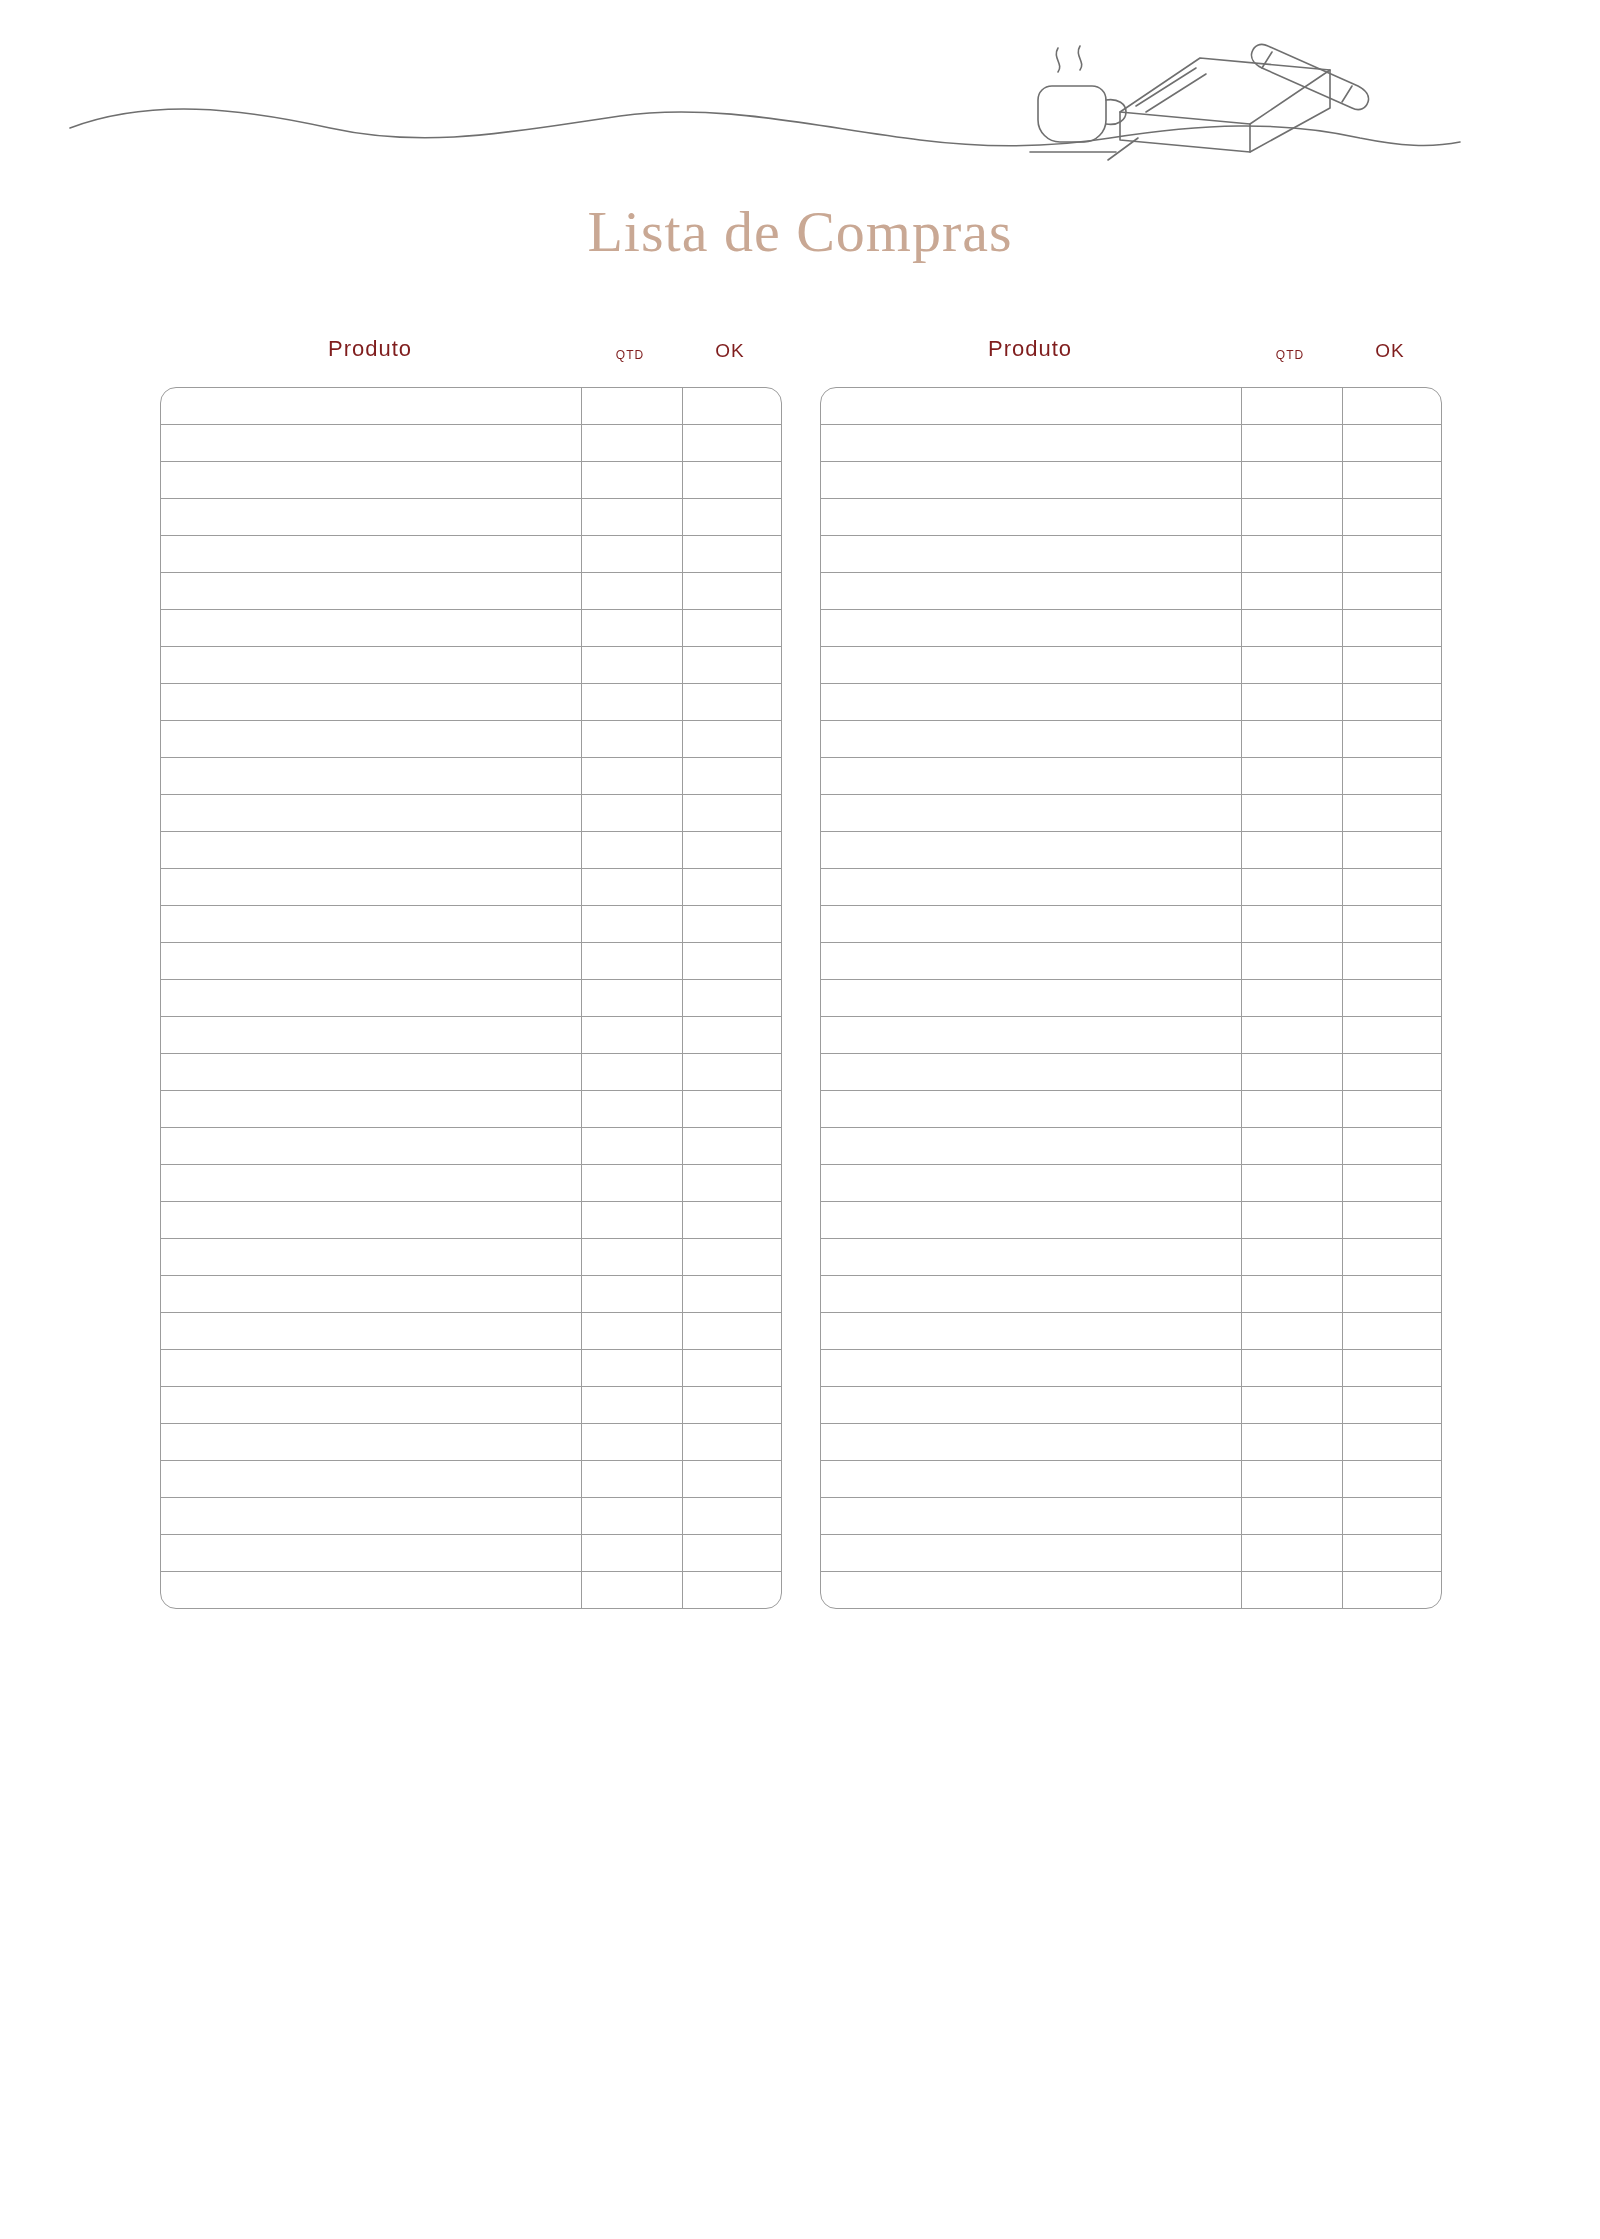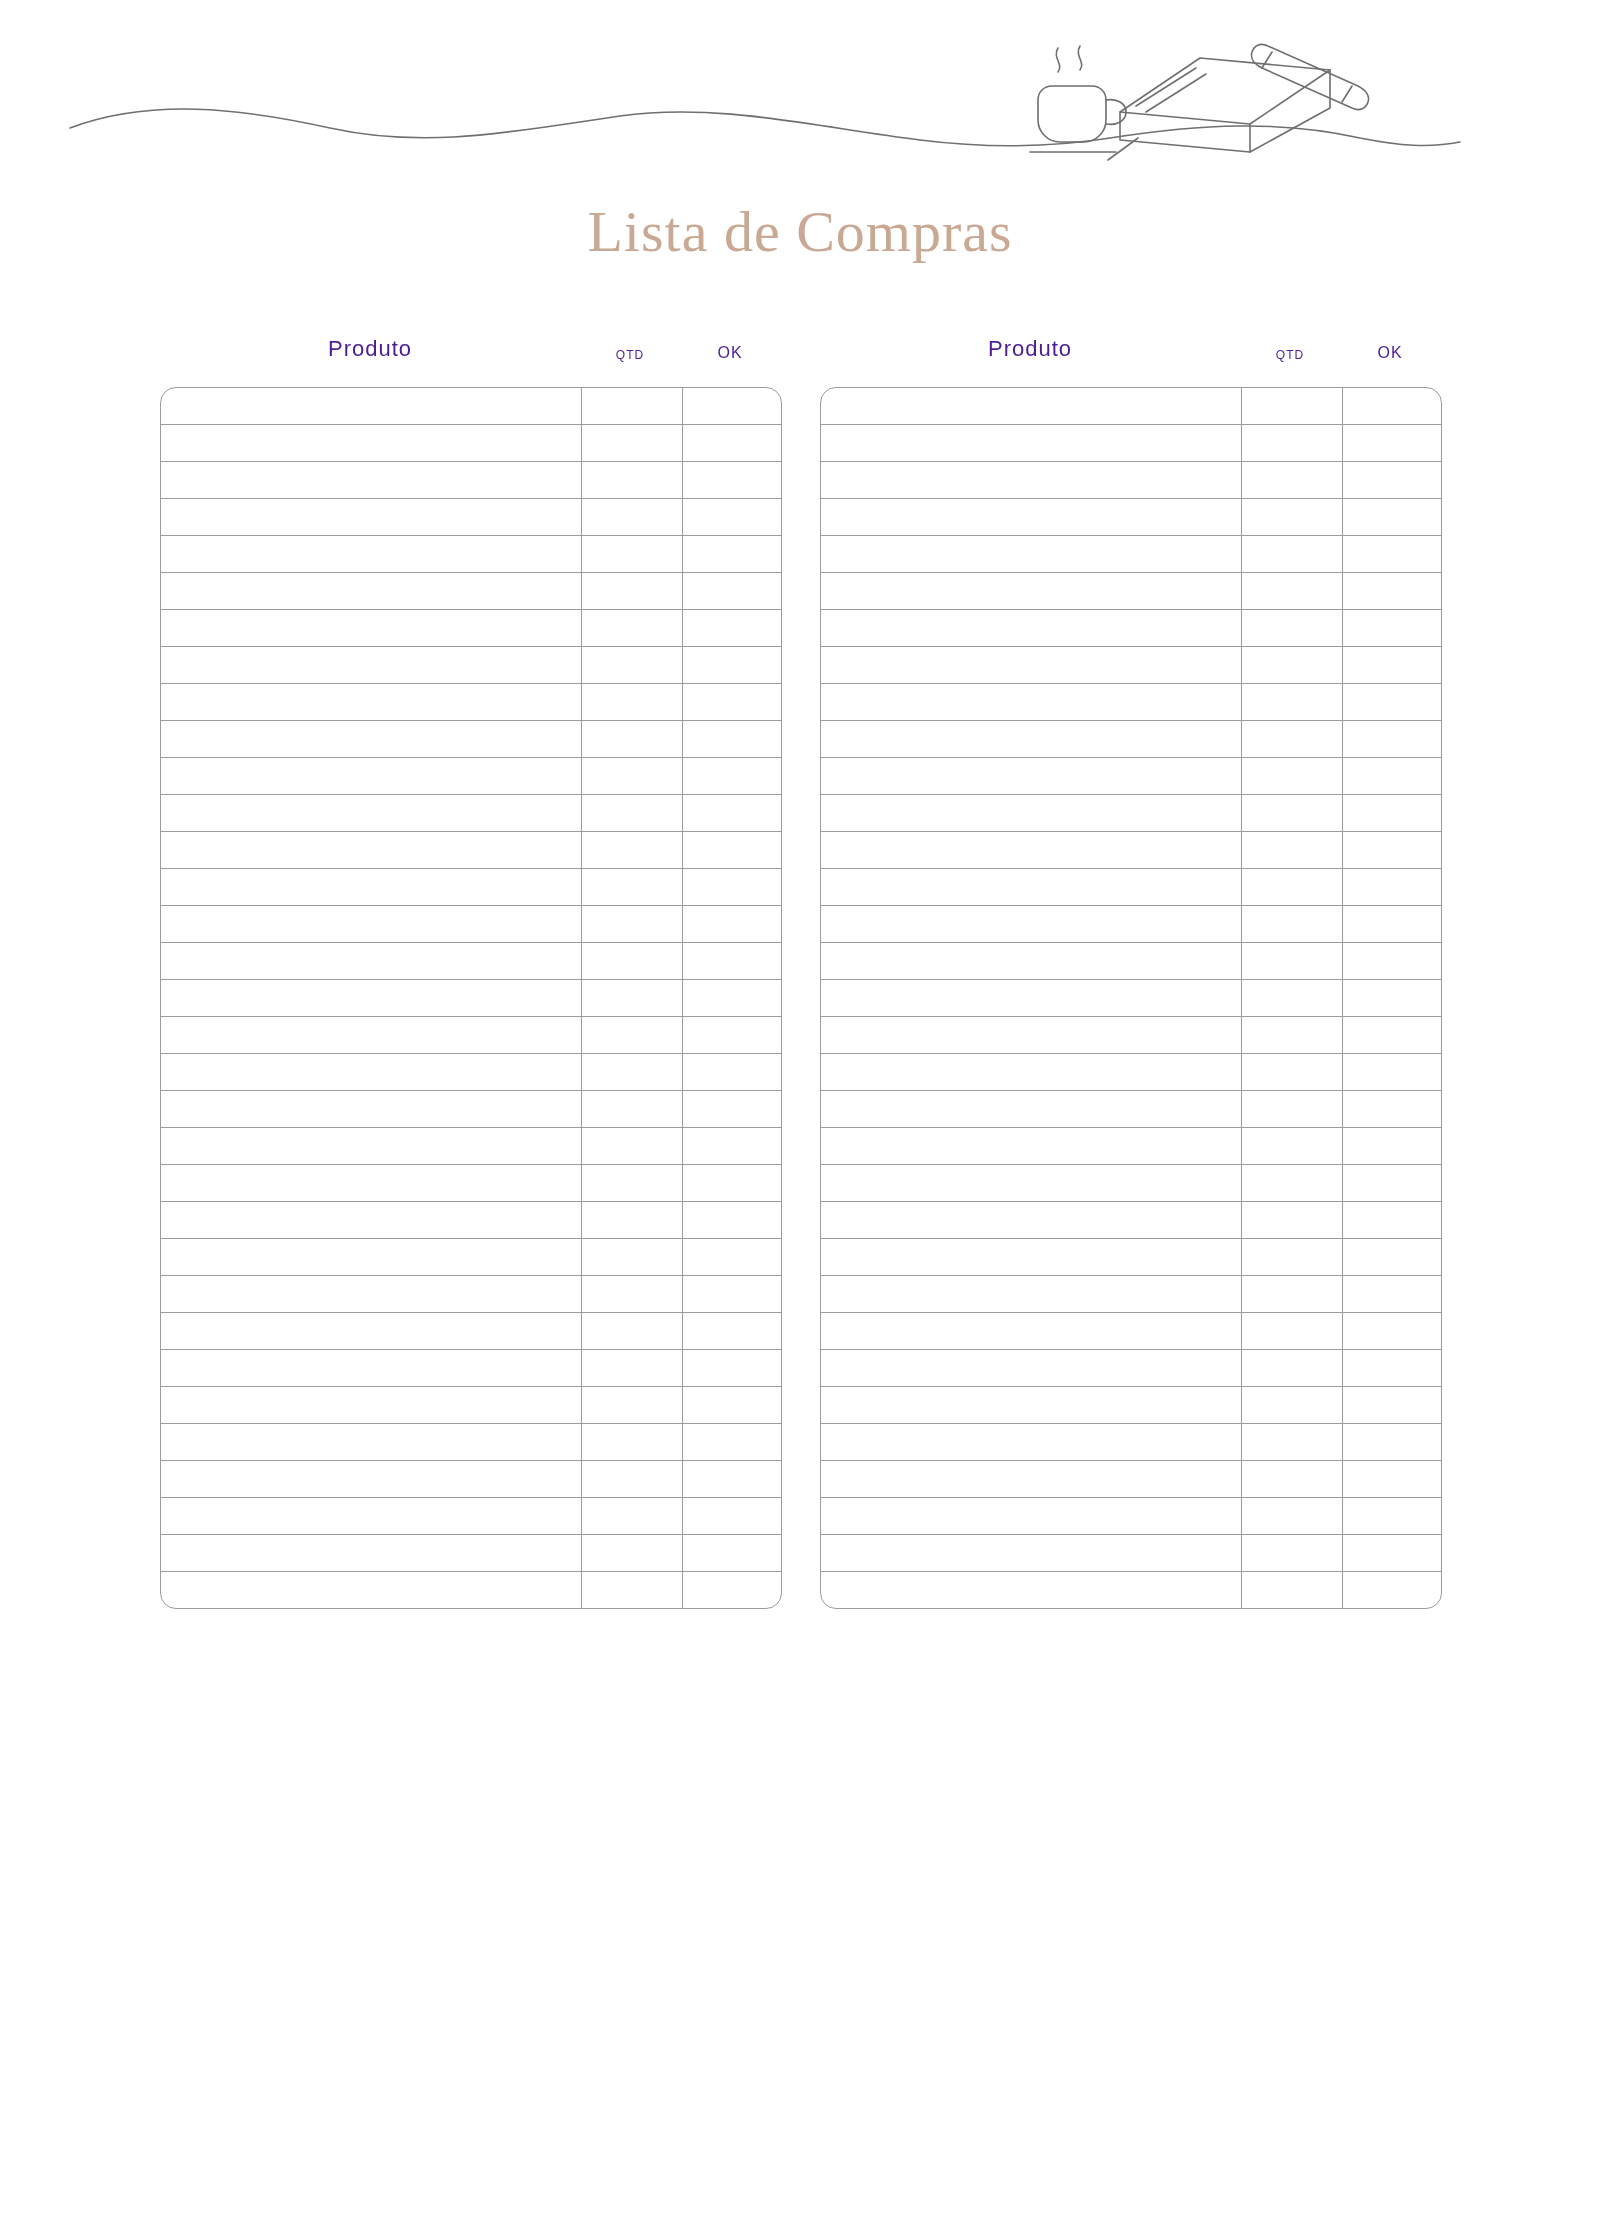--- a/index.html
+++ b/index.html
@@ -49,38 +49,38 @@
     justify-content: space-between;
   }
   .column {
     width: 620px;
   }
 
   .col-head {
     display: flex;
     height: 36px;
     align-items: flex-end;
-    color: #4c1d95;
+    color: #7f1d1d;
     font-size: 22px;
     letter-spacing: 1px;
     margin-bottom: 25px;
   }
   .col-head .h-produto {
     width: 420px;
     text-align: center;
   }
   .col-head .h-qtd {
     width: 100px;
     text-align: center;
     font-size: 12px;
   }
   .col-head .h-ok {
     width: 100px;
     text-align: center;
-    font-size: 16px;
+    font-size: 19px;
   }
 
   table.list-table {
     width: 620px;
     border-collapse: collapse;
     table-layout: fixed;
     border: 1px solid #9c9c9c;
     border-radius: 14px;
     overflow: hidden;
   }

